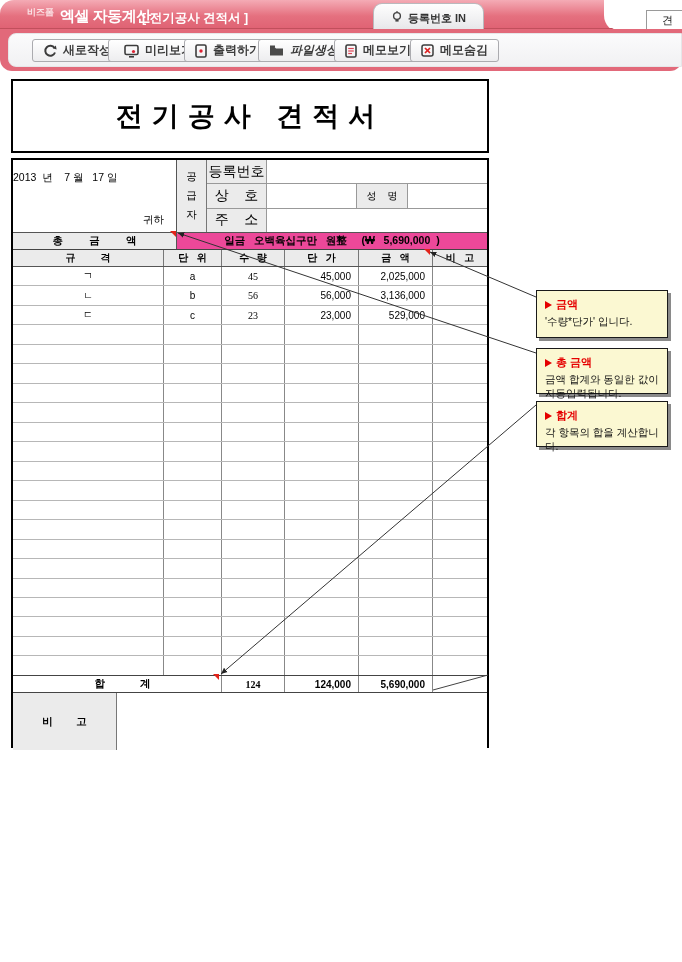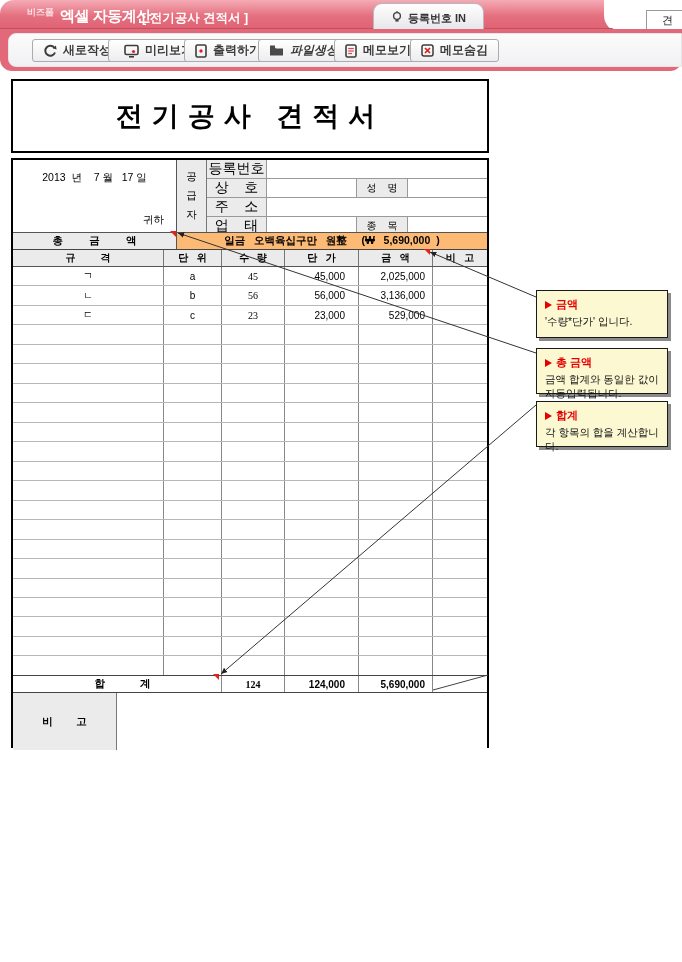--- a/index.html
+++ b/index.html
@@ -47,55 +47,55 @@
   .doc-title { font-size:27px; font-weight:bold; color:#000; letter-spacing:9px; white-space:pre; }
 
   .main-block { position:absolute; left:11px; top:158px; width:478px; height:590px; border:2px solid #000; background:#fff; }
   .sec { position:absolute; left:0; width:474px; }
   .gray { background:#EBEBEB; }
   .pre { white-space:pre; }
 
   
   .sec-supplier { top:0; height:72px; display:flex; }
   .sup-date { width:164px; position:relative; border-right:1px solid #555; }
-  .sup-date-text { position:absolute; top:11px; width:100%; text-align:center; font-size:10.5px; color:#000; }
+  .sup-date-text { position:absolute; top:11px; width:100%; text-align:left; font-size:10.5px; color:#000; }
   .sup-dear { position:absolute; right:12px; bottom:5px; font-size:10.5px; color:#000; }
   .sup-gong { width:30px; border-right:1px solid #777; display:flex; flex-direction:column;
     align-items:center; justify-content:center; gap:5px; font-size:10.5px; color:#000; }
   .sup-grid { flex:1; display:flex; flex-direction:column; }
   .sup-row { flex:1; display:flex; border-bottom:1px solid #999; }
   .sup-row:last-child { border-bottom:none; }
   .sup-label { width:60px; border-right:1px solid #999; display:flex; align-items:center; justify-content:center;
     font-size:14px; color:#000; }
   .sup-val { flex:1; background:#fff; }
   .sup-val-mid { width:90px; border-right:1px solid #999; background:#fff; }
   .sup-label2 { width:51px; border-right:1px solid #999; display:flex; align-items:center; justify-content:center; font-size:10px; }
 
   
   .sec-total { top:72px; height:18px; display:flex; border-top:1px solid #555; border-bottom:1px solid #444; }
   .total-label { width:164px; border-right:1px solid #555; display:flex; align-items:center; justify-content:center;
     font-size:10.5px; font-weight:bold; }
-  .total-value { flex:1; display:flex; align-items:center; justify-content:center; font-size:10.5px; font-weight:bold; background:#fdba74; }
+  .total-value { flex:1; display:flex; align-items:center; justify-content:center; font-size:10.5px; font-weight:bold; background:#ec4899; }
 
   
   .sec-thead { top:90px; height:17px; display:flex; border-bottom:1px solid #555; }
   .th { display:flex; align-items:center; justify-content:center; font-size:10px; font-weight:bold;
     border-right:1px solid #777; background:#EBEBEB; }
   .th:last-child { border-right:none; }
 
   
   .sec-rows { top:107px; height:408px; display:flex; flex-direction:column; }
   .trow { flex:1; display:flex; border-bottom:1px solid #B7B7B7; }
   .trow:last-child { border-bottom:none; }
   .td { border-right:1px solid #888; font-size:10px; color:#000; display:flex; align-items:center; background:#fff; }
   .td:last-child { border-right:none; }
   .c-spec { width:151px; justify-content:center; }
   .c-unit { width:58px; justify-content:center; }
   .c-qty  { width:63px; justify-content:center;font-family:Liberation Serif, serif; }
-  .c-price{ width:74px; justify-content:flex-end; padding-right:13px; }
+  .c-price{ width:74px; justify-content:flex-end; padding-right:7px; }
   .c-amt  { width:74px; justify-content:flex-end; padding-right:7px;text-align:right; }
   .c-note { width:54px; }
 
   
   .sec-sum { top:515px; height:18px; display:flex; border-top:1px solid #444; border-bottom:1px solid #444; }
   .sum-label { width:209px; border-right:1px solid #888; display:flex; align-items:center; justify-content:center;
     font-size:10.5px; font-weight:bold; background:#fff;padding-left:11px; }
   .sec-sum .td { font-weight:bold; }
 
   
@@ -230,26 +230,20 @@
         <div class="sup-row">
           <div class="sup-label gray pre">상    호</div>
           <div class="sup-val-mid"></div>
           <div class="sup-label2 gray pre">성    명</div>
           <div class="sup-val"></div>
         </div>
         <div class="sup-row">
           <div class="sup-label gray pre">주    소</div>
           <div class="sup-val"></div>
         </div>
-        <div class="sup-row">
-          <div class="sup-label gray pre">업    태</div>
-          <div class="sup-val-mid"></div>
-          <div class="sup-label2 gray pre">종    목</div>
-          <div class="sup-val"></div>
-        </div>
       </div>
     </div>
 
     <div class="sec sec-total">
       <div class="total-label gray pre">총         금         액</div>
       <div class="total-value pre">일금   오백육십구만   원整     (₩   5,690,000  )</div>
     </div>
 
     <div class="sec sec-thead">
       <div class="th c-spec pre">규         격</div>

